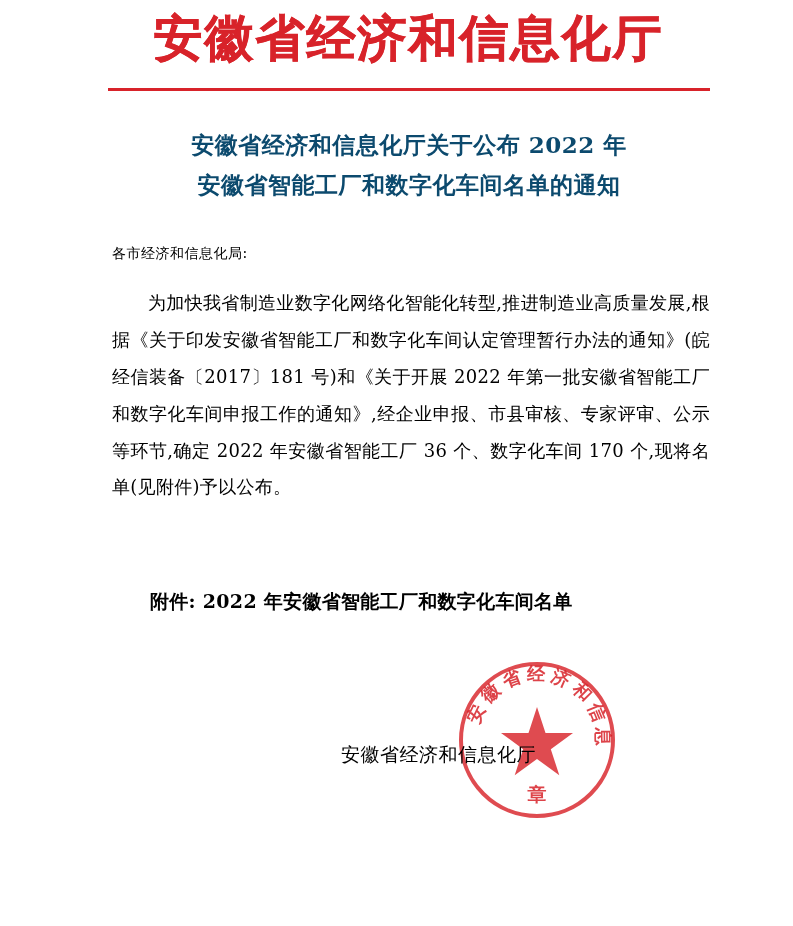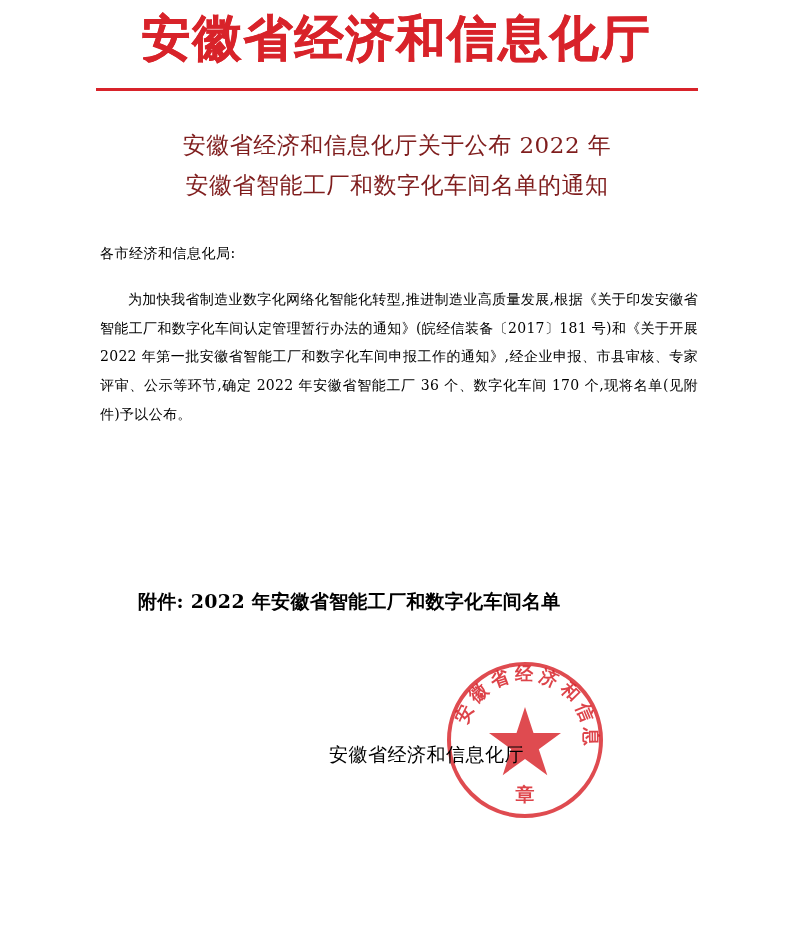--- a/index.html
+++ b/index.html
@@ -14,20 +14,21 @@
     font-family: "DejaVu Serif", "Liberation Serif", serif;
     color: #000000;
     overflow: hidden;
   }
 
   .page {
     position: relative;
     width: 664px;
     height: 926px;
     box-sizing: border-box;
+    margin-left: 12px;
   }
 
   
   .letterhead {
     position: absolute;
     left: 0;
     top: 8px;
     width: 793px;
     text-align: center;
   }
@@ -50,46 +51,46 @@
     background: #d8232a;
   }
 
   
   .doc-title {
     position: absolute;
     left: 96px;
     top: 125px;
     width: 602px;
     text-align: center;
-    font-weight: 400;
+    font-weight: 700;
     font-size: 23px;
     line-height: 1.75;
     letter-spacing: 0.5px;
-    color: #7f1d1d;
+    color: #0c4a6e;
   }
   .doc-title .ln {
     display: block;
     white-space: nowrap;
   }
 
   
   .recipient {
     position: absolute;
     left: 100px;
     top: 245px;
     font-size: 14px;
     letter-spacing: 0.5px;
   }
 
   .body-text {
     position: absolute;
     left: 100px;
     top: 285px;
     width: 598px;
-    font-size: 14px;
+    font-size: 18px;
     line-height: 2.05;
     letter-spacing: 0.3px;
     text-align: justify;
     text-justify: inter-character;
   }
   .body-text p {
     margin: 0;
     text-indent: 2em;
   }
 

